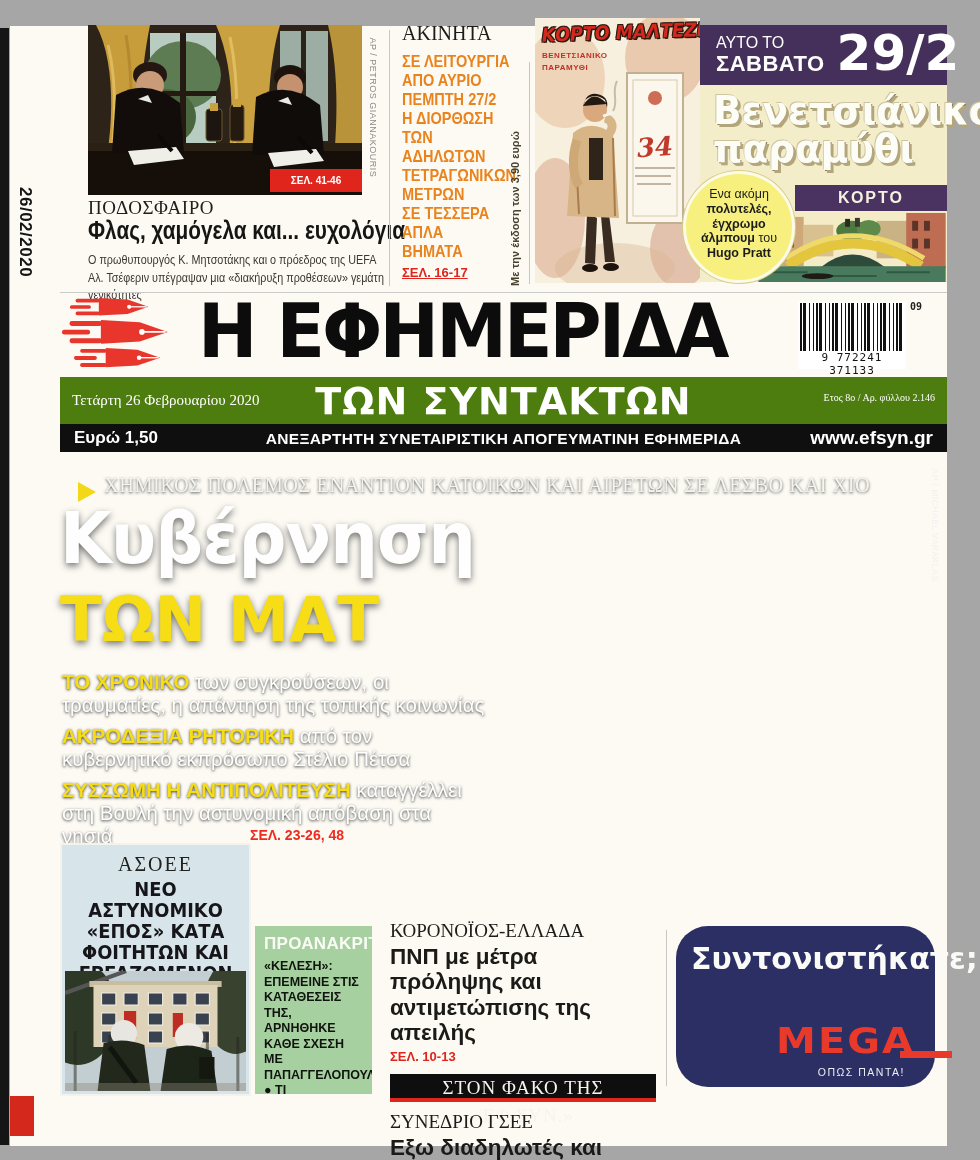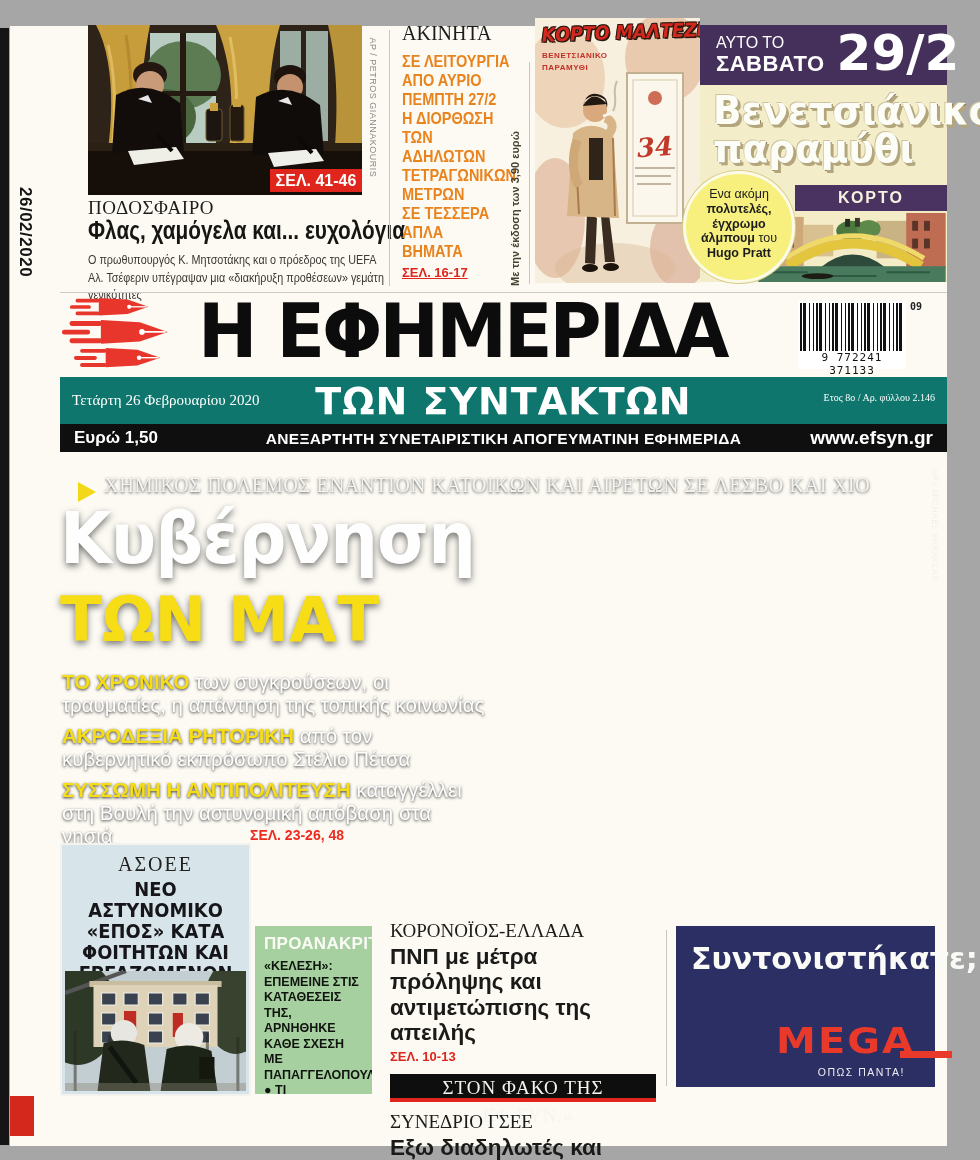--- a/index.html
+++ b/index.html
@@ -11,21 +11,21 @@
 
   .page { left:10px; top:26px; width:937px; height:1120px; background:#fcfaf3; }
   .spine { left:0; top:28px; width:9px; height:1117px; background:#151515; }
   .edge-date { left:-28px; top:228px; width:104px; height:22px; transform:rotate(90deg);
                font-weight:bold; font-size:17px; color:#141414; letter-spacing:.5px; }
   .red-square { left:10px; top:1096px; width:24px; height:40px; background:#d5281c; }
 
   
   .tl-photo { left:88px; top:25px; width:274px; height:170px; overflow:hidden; background:#2e2318; }
   .tl-badge { left:270px; top:169px; width:92px; height:23px; background:#e0251c; color:#fff;
-              font-weight:bold; font-size:16px; text-align:center; line-height:23px; }
+              font-weight:bold; font-size:10px; text-align:center; line-height:23px; }
   .tl-credit { left:299px; top:104px; width:145px; height:12px; transform:rotate(90deg);
                font-size:9px; color:#8b8b8b; letter-spacing:.5px; white-space:nowrap; }
   .tl-kicker { left:88px; top:197px; font-size:19px; color:#1e1e1c; letter-spacing:.5px; }
   .tl-headline { left:88px; top:215px; font-size:26px; font-weight:bold; color:#151513;
                  white-space:nowrap; transform:scaleX(.8); transform-origin:left top; }
   .tl-dek { left:88px; top:251px; width:380px; font-size:13.5px; line-height:1.3; color:#3a3833;
             transform:scaleX(.8); transform-origin:left top; }
 
   .vrule { width:1px; background:#c6c6c6; }
 
@@ -72,21 +72,21 @@
   
   .mh-logo { left:56px; top:296px; width:148px; height:76px; }
   .mh-title { left:198px; top:292px; font-family:"DejaVu Sans",sans-serif; font-weight:bold;
               font-size:74px; line-height:78px; letter-spacing:-3px; color:#0c0c0c; white-space:nowrap;
               transform:scaleX(.96); transform-origin:left top; }
   .barcode { left:798px; top:301px; width:108px; height:68px; background:#fff; padding:2px; }
   .bars { height:48px; background:repeating-linear-gradient(90deg,#111 0 2px,#fff 2px 3px,#111 3px 6px,
           #fff 6px 9px,#111 9px 10px,#fff 10px 13px,#111 13px 14px,#fff 14px 16px); }
   .bc-num { font-family:"DejaVu Sans Mono",monospace; font-size:11px; letter-spacing:1px; text-align:center; color:#111; }
   .bc-top { position:absolute; right:-16px; top:0; font-size:10px; color:#222; font-family:"DejaVu Sans Mono",monospace;font-weight:bold; }
-  .mh-red { left:60px; top:377px; width:887px; height:47px; background:#0f766e; color:#fff; }
+  .mh-red { left:60px; top:377px; width:887px; height:47px; background:#4d7c0f; color:#fff; }
   .mh-date { position:absolute; left:12px; top:15px; font-family:"Liberation Serif",serif; font-size:15px; }
   .mh-sub { position:absolute; left:0; right:0; top:2px; text-align:center; font-family:"DejaVu Sans",sans-serif;
             font-weight:bold; font-size:38px; letter-spacing:1px; }
   .mh-issue { position:absolute; right:12px; top:15px; font-family:Liberation Serif, serif; font-size:10px; }
   .mh-black { left:60px; top:424px; width:887px; height:28px; background:#0f0f0f; color:#fff; }
   .mh-price { position:absolute; left:14px; top:4px; font-weight:bold; font-size:17px; }
   .mh-tagline { position:absolute; left:0; right:0; top:6px; text-align:center; font-weight:bold;
                 font-size:15.5px; letter-spacing:.3px; }
   .mh-site { position:absolute; right:14px; top:3px; font-weight:bold; font-size:19px; }
 
@@ -132,21 +132,21 @@
   .cv { left:390px; top:920px; width:266px; }
   .cv-kicker { font-family:"Liberation Serif",serif; font-size:19px; color:#1c1c1a; }
   .cv-h { font-size:22.5px; font-weight:bold; color:#1a1a18; line-height:1.13; margin-top:2px; }
   .cv-ref { color:#e0251c; font-weight:bold; font-size:13px; margin-top:3px; }
   .fako { margin-top:10px; height:28px; background:#0e0e0e; border-bottom:4px solid #e0251c;
           color:#f6f4ee; font-family:"Liberation Serif",serif; font-size:19px; letter-spacing:1px;
           text-align:center; line-height:28px; }
   .gsee { margin-top:9px; position:relative; }
 
   
-  .mega { left:676px; top:926px; width:259px; height:161px; background:#2c2f63; }
+  .mega { left:676px; top:926px; width:259px; height:161px; background:#2c2f63;border-radius:32px; }
   .mega-head { position:absolute; left:15px; top:15px; font-family:"DejaVu Sans",sans-serif;
                font-weight:bold; font-size:30px; color:#fafaf6; }
   .mega-logo { position:absolute; right:20px; bottom:26px; font-family:"DejaVu Sans",sans-serif;
                font-weight:bold; font-size:40px; letter-spacing:2px; color:#e8392a;
                transform:scaleY(.88); transform-origin:right bottom; }
   .mega-dash { left:900px; top:1051px; width:52px; height:7px; background:#e8392a; }
   .mega-slogan { position:absolute; right:30px; bottom:9px; color:#eceef2; font-size:10.5px; letter-spacing:1.5px; }
 </style>
 </head>
 <body>

